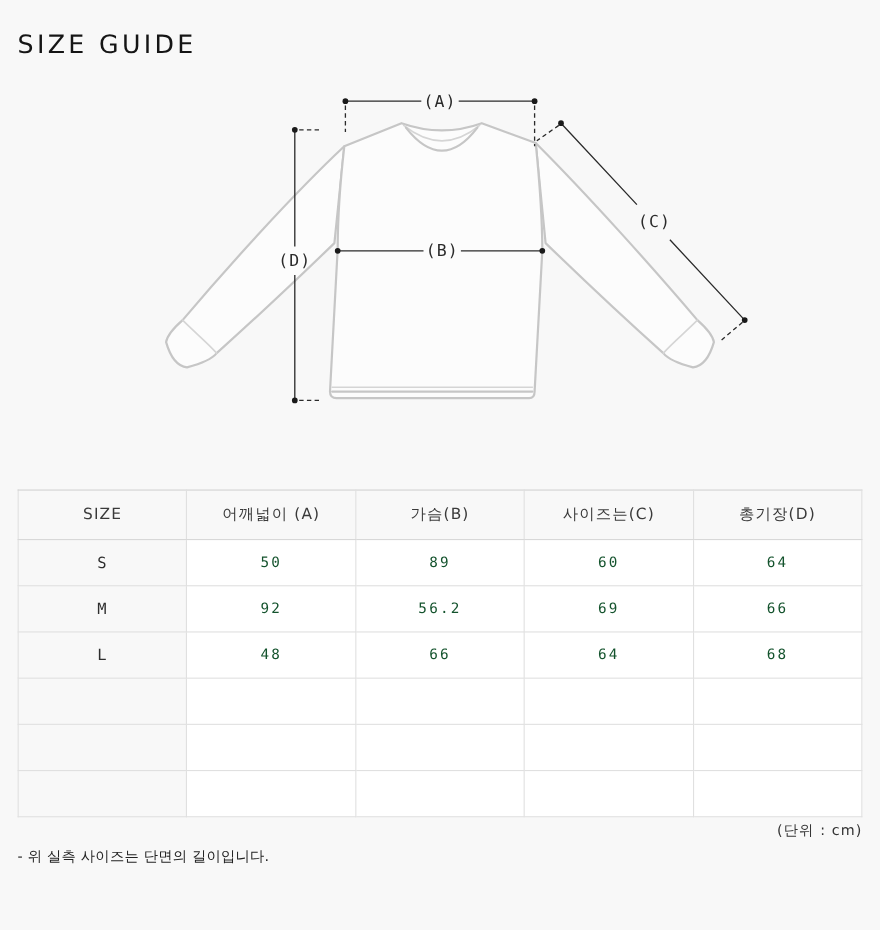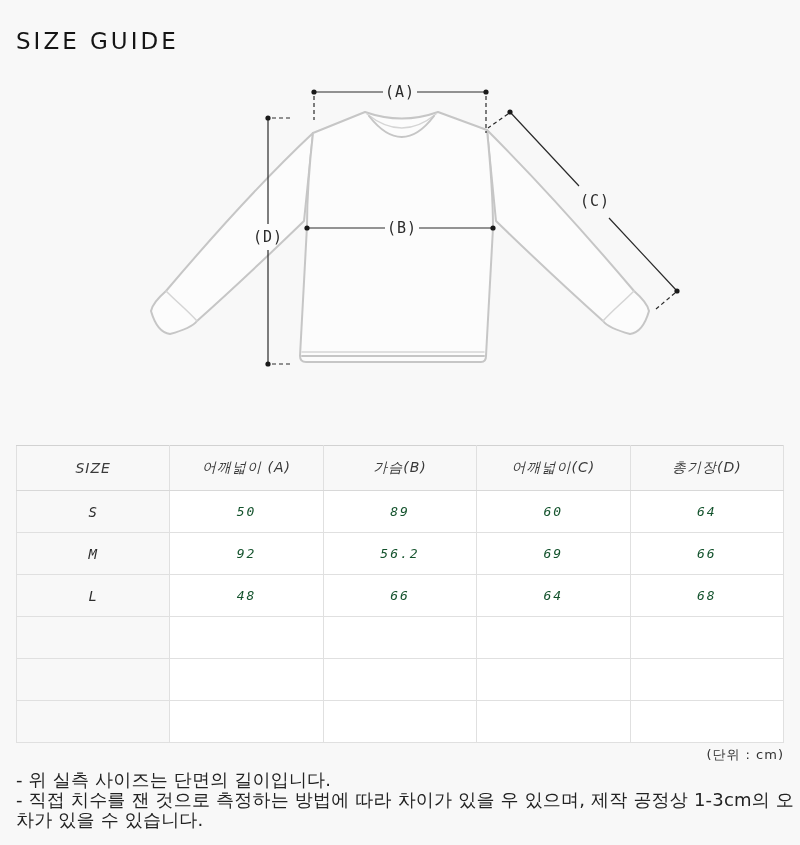--- a/index.html
+++ b/index.html
@@ -27,21 +27,20 @@
   }
   table.size-table {
     position:absolute; left:16px; top:445px;
     width:768px;
     border-collapse:collapse; table-layout:fixed;
   }
   .size-table th, .size-table td {
     border:1px solid #e0e0e0;
     text-align:center; vertical-align:middle;
     font-weight:normal;
-    font-style:italic;
   }
   .size-table thead th {
     height:45px;
     background:transparent;
     border-top:1px solid #d2d2d2;
     border-bottom:1px solid #d8d8d8;
     font-size:14px; color:#3a3a3a; letter-spacing:1px;
   }
   .size-table tbody tr { height:42px; }
   .size-table td { background:#ffffff; }
@@ -53,21 +52,21 @@
   .size-table td.val {
     font-family:"DejaVu Sans Mono","Liberation Mono",monospace;
     font-size:13px; color:#14532d; letter-spacing:2px;
   }
   .unit-note {
     position:absolute; right:16px; top:746px;
     font-size:13px; color:#333333; letter-spacing:1px;text-align:right;
   }
   .footnotes {
     position:absolute; left:16px; top:770px;
-    font-size:18px; color:#222222; line-height:20px; letter-spacing:0.2px;
+    font-size:13px; color:#222222; line-height:20px; letter-spacing:0.2px;
   }
 </style>
 </head>
 <body>
 
 <div class="page">
 
   <div class="title">SIZE GUIDE</div>
 
   <svg class="diagram" viewBox="140 75 570 312" width="570" height="312" xmlns="http://www.w3.org/2000/svg">
@@ -138,21 +137,21 @@
     <text class="dim-label" x="595" y="206" text-anchor="middle">(C)</text>
     <text class="dim-label" x="268" y="242" text-anchor="middle">(D)</text>
   </svg>
 
   <table class="size-table">
     <thead>
       <tr>
         <th>SIZE</th>
         <th>어깨넓이 (A)</th>
         <th>가슴(B)</th>
-        <th>어깨넓이(C)</th>
+        <th>사이즈는(C)</th>
         <th>총기장(D)</th>
       </tr>
     </thead>
     <tbody>
       <tr>
         <td class="size-col">S</td>
         <td class="val">50</td>
         <td class="val">89</td>
         <td class="val">60</td>
         <td class="val">64</td>
@@ -192,16 +191,15 @@
         <td class="val"></td>
         <td class="val"></td>
       </tr>
     </tbody>
   </table>
 
   <div class="unit-note">(단위 : cm)</div>
 
   <div class="footnotes">
     <div>- 위 실측 사이즈는 단면의 길이입니다.</div>
-    <div>- 직접 치수를 잰 것으로 측정하는 방법에 따라 차이가 있을 우 있으며, 제작 공정상 1-3cm의 오차가 있을 수 있습니다.</div>
   </div>
 
 </div>
 
 </body></html>

